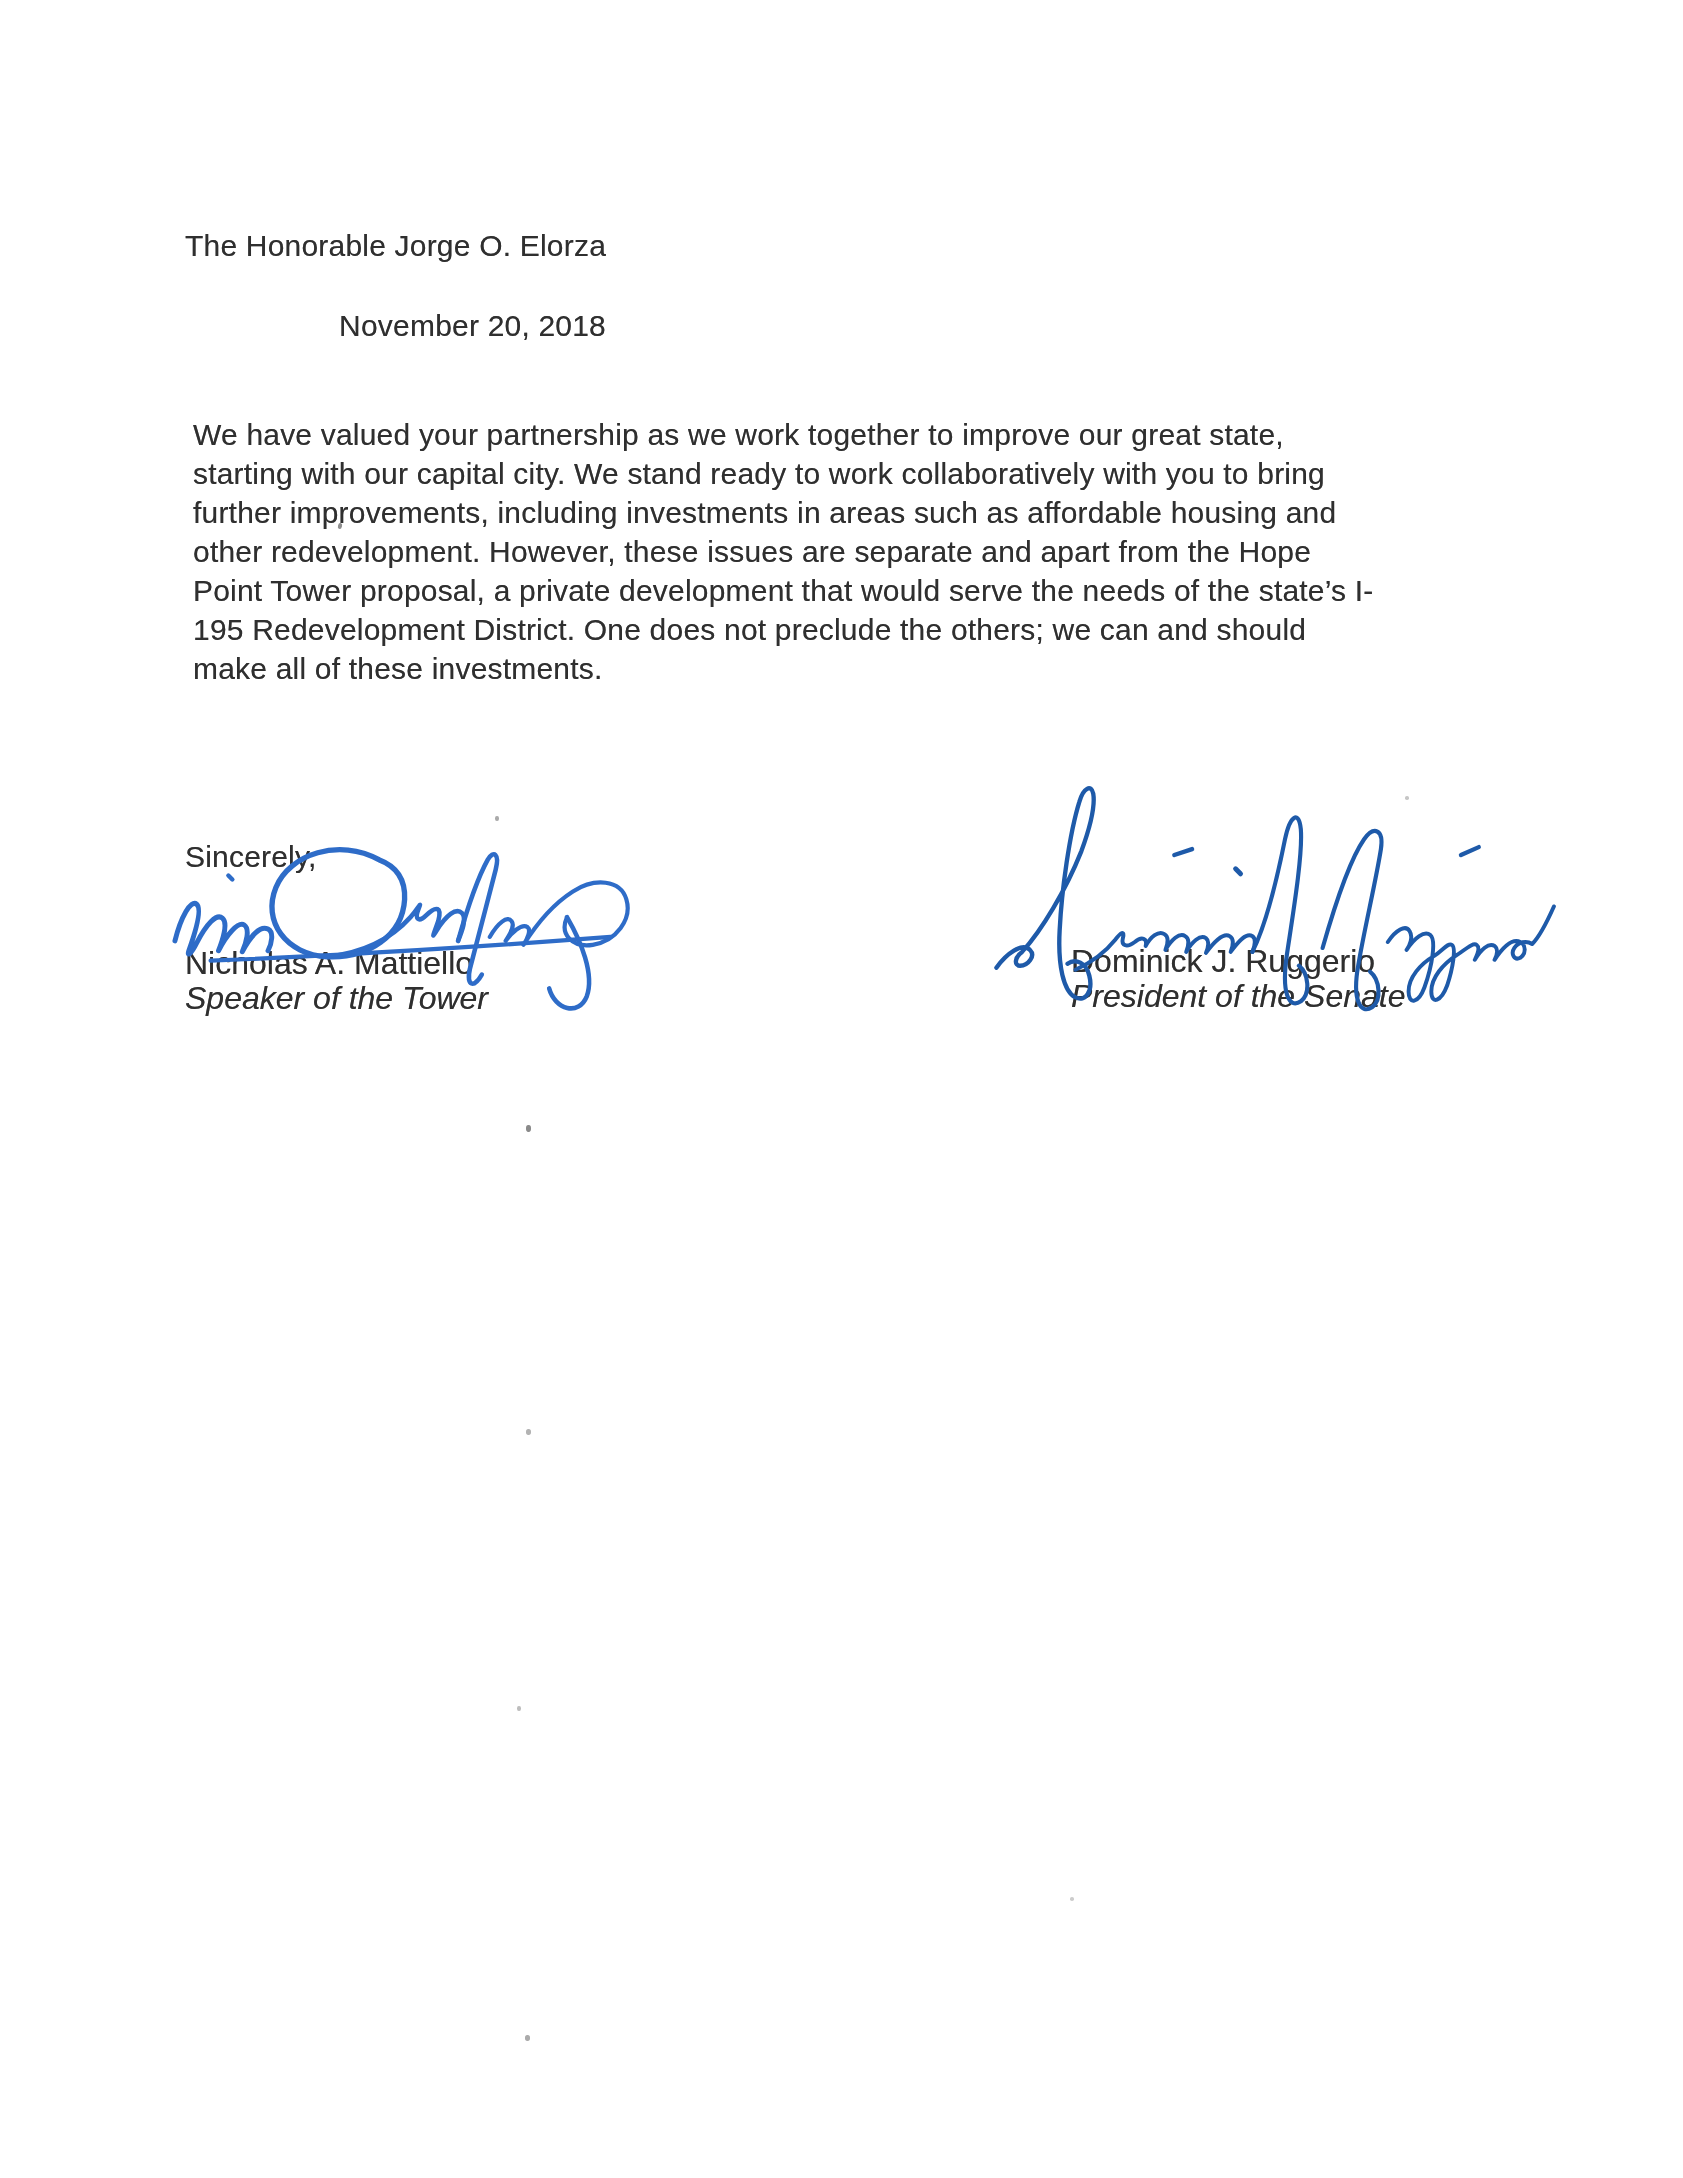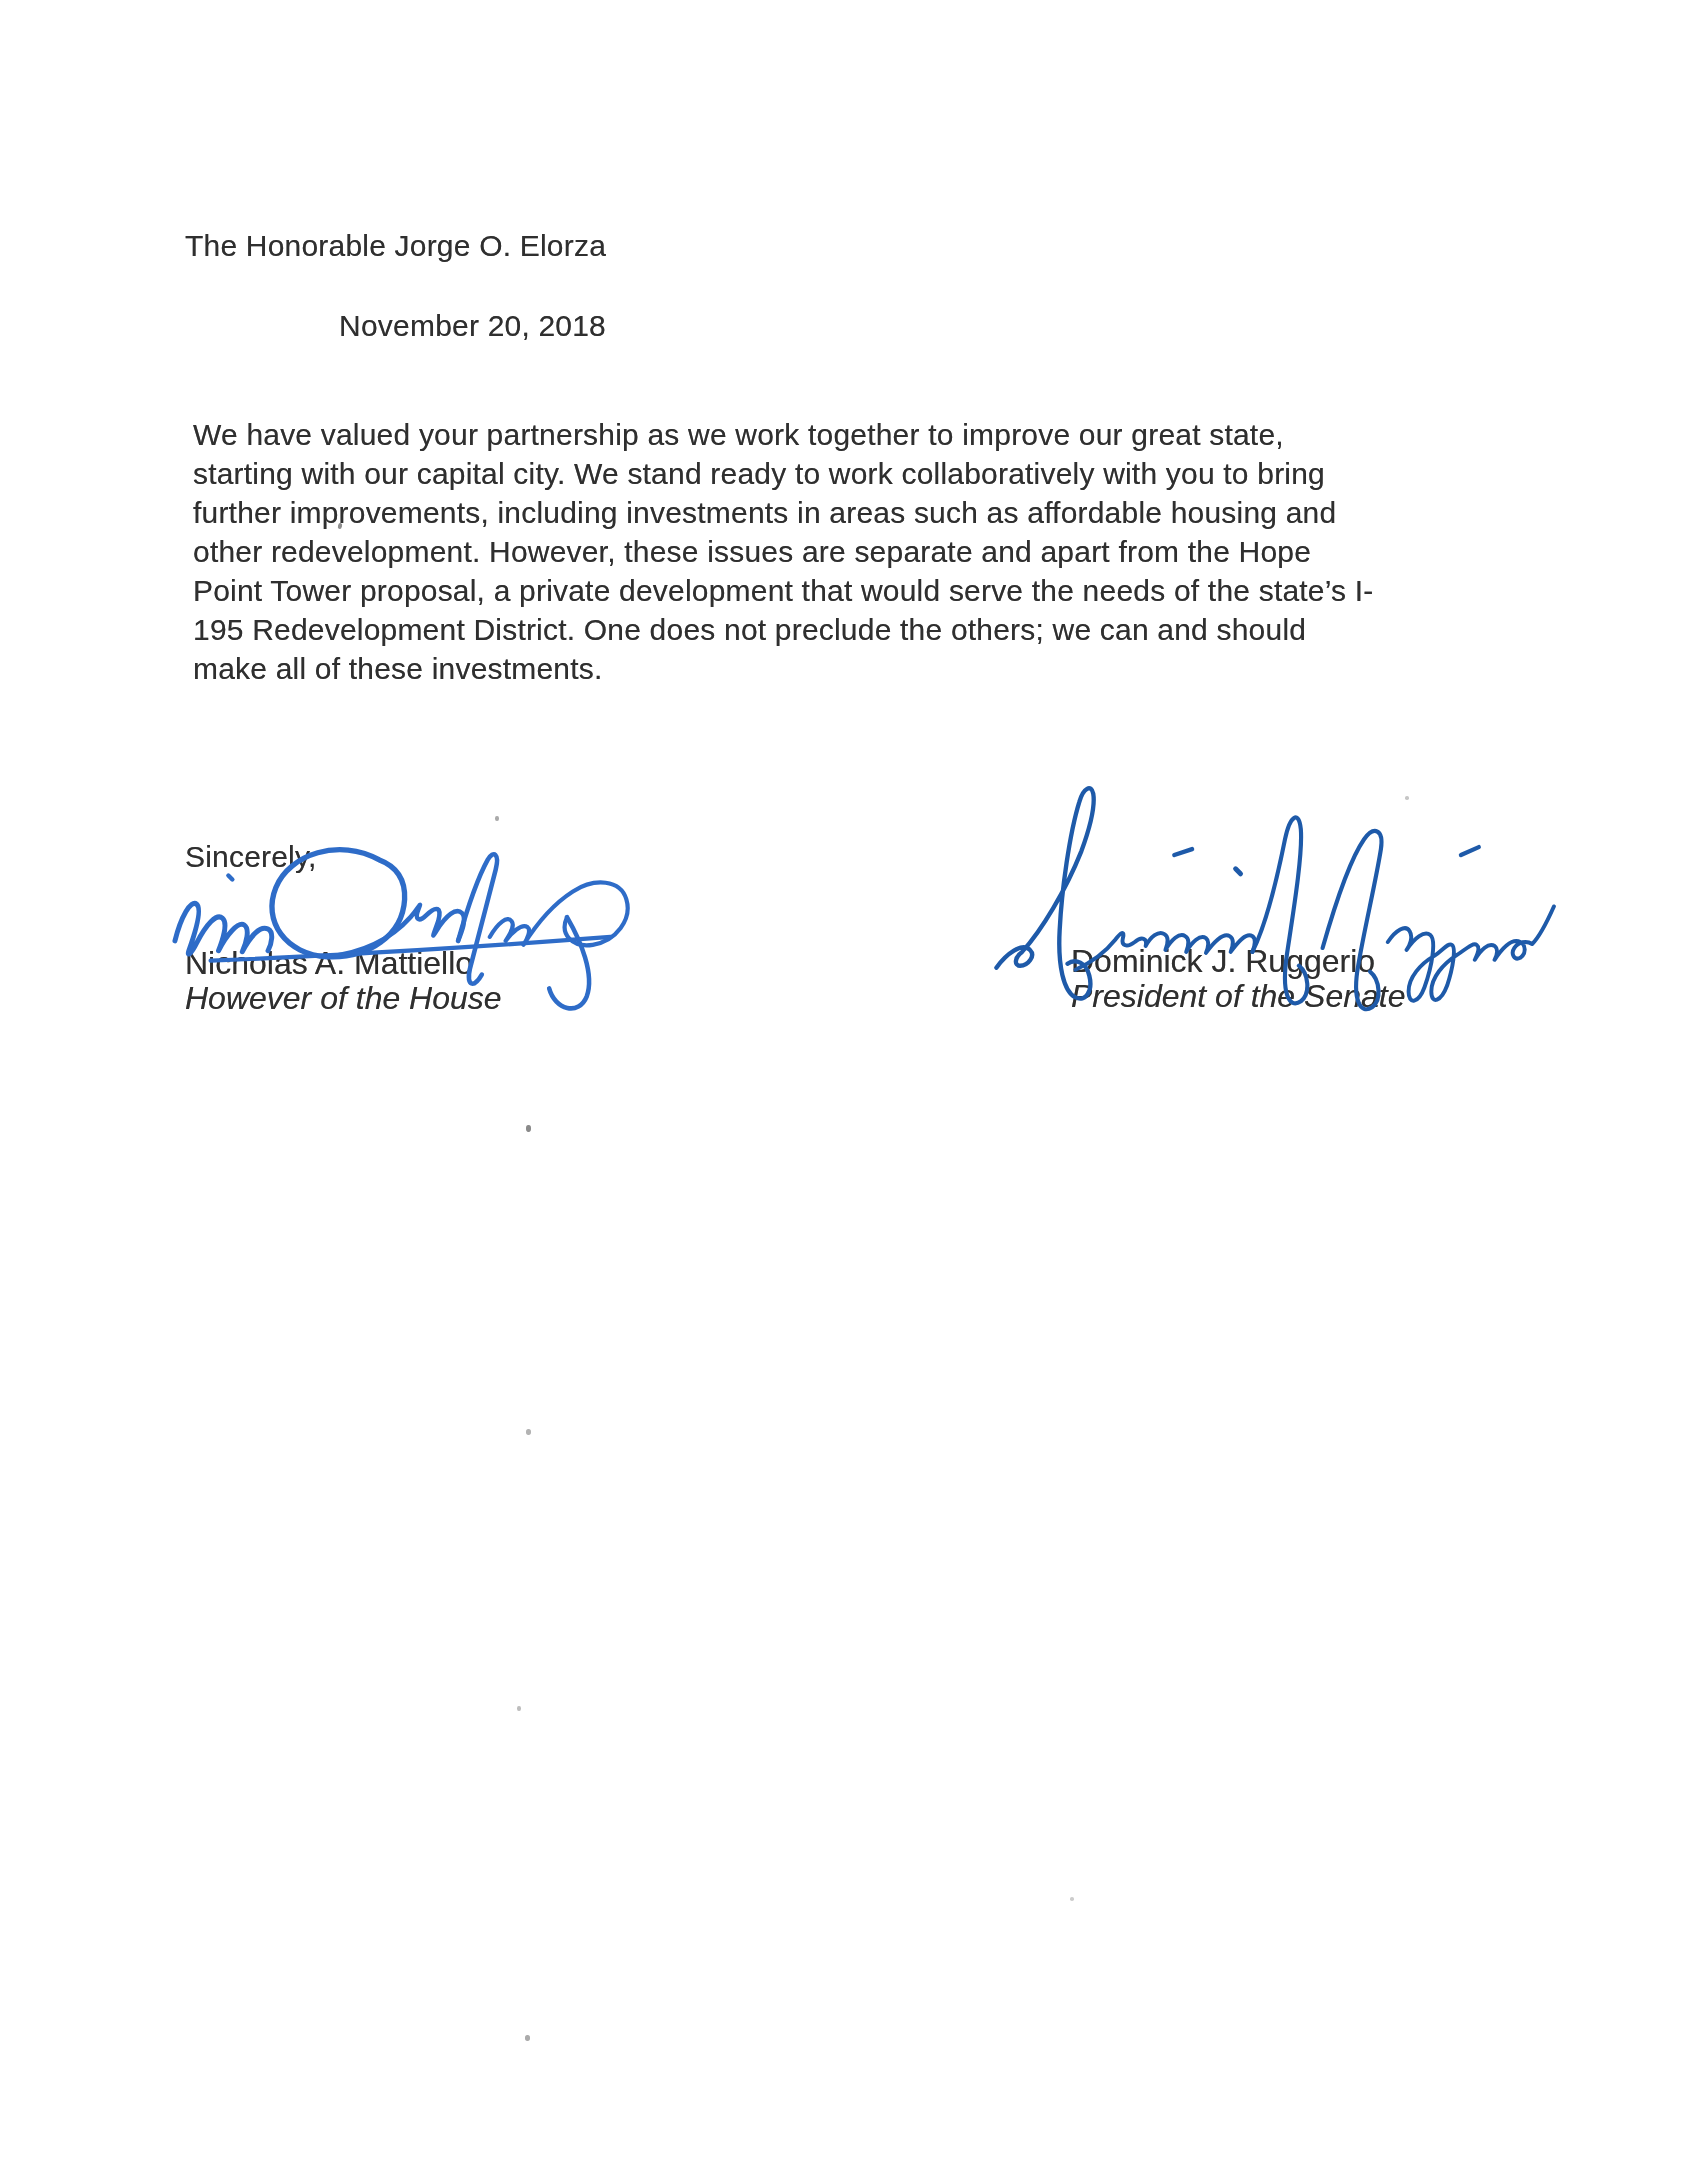--- a/index.html
+++ b/index.html
@@ -51,21 +51,21 @@
 other redevelopment. However, these issues are separate and apart from the Hope
 Point Tower proposal, a private development that would serve the needs of the state’s I-
 195 Redevelopment District. One does not preclude the others; we can and should
 make all of these investments.</div>
 
 
   <div class="txt closing">Sincerely,</div>
 
   <div class="sigtext sig-left-text">
     <div class="name">Nicholas A. Mattiello</div>
-    <div class="title">However of the House</div>
+    <div class="title">Speaker of the Tower</div>
   </div>
 
   <div class="sigtext sig-right-text">
     <div class="name">Dominick J. Ruggerio</div>
     <div class="title">President of the Senate</div>
   </div>
 
   <svg class="sig sig-left-ink" viewBox="0 0 510 200" aria-hidden="true">
     <g fill="none" stroke-linecap="round" stroke-linejoin="round" stroke="#2e6cc8">
       <path stroke-width="5" d="M 12,112 C 18,88 28,70 34,75 C 40,80 32,105 26,122 C 24,128 28,126 34,114 C 44,95 54,84 60,89 C 66,94 60,112 56,122 C 64,106 76,92 82,96 C 88,100 84,114 80,123 C 88,108 98,96 106,100 C 112,103 110,114 106,122"></path>

